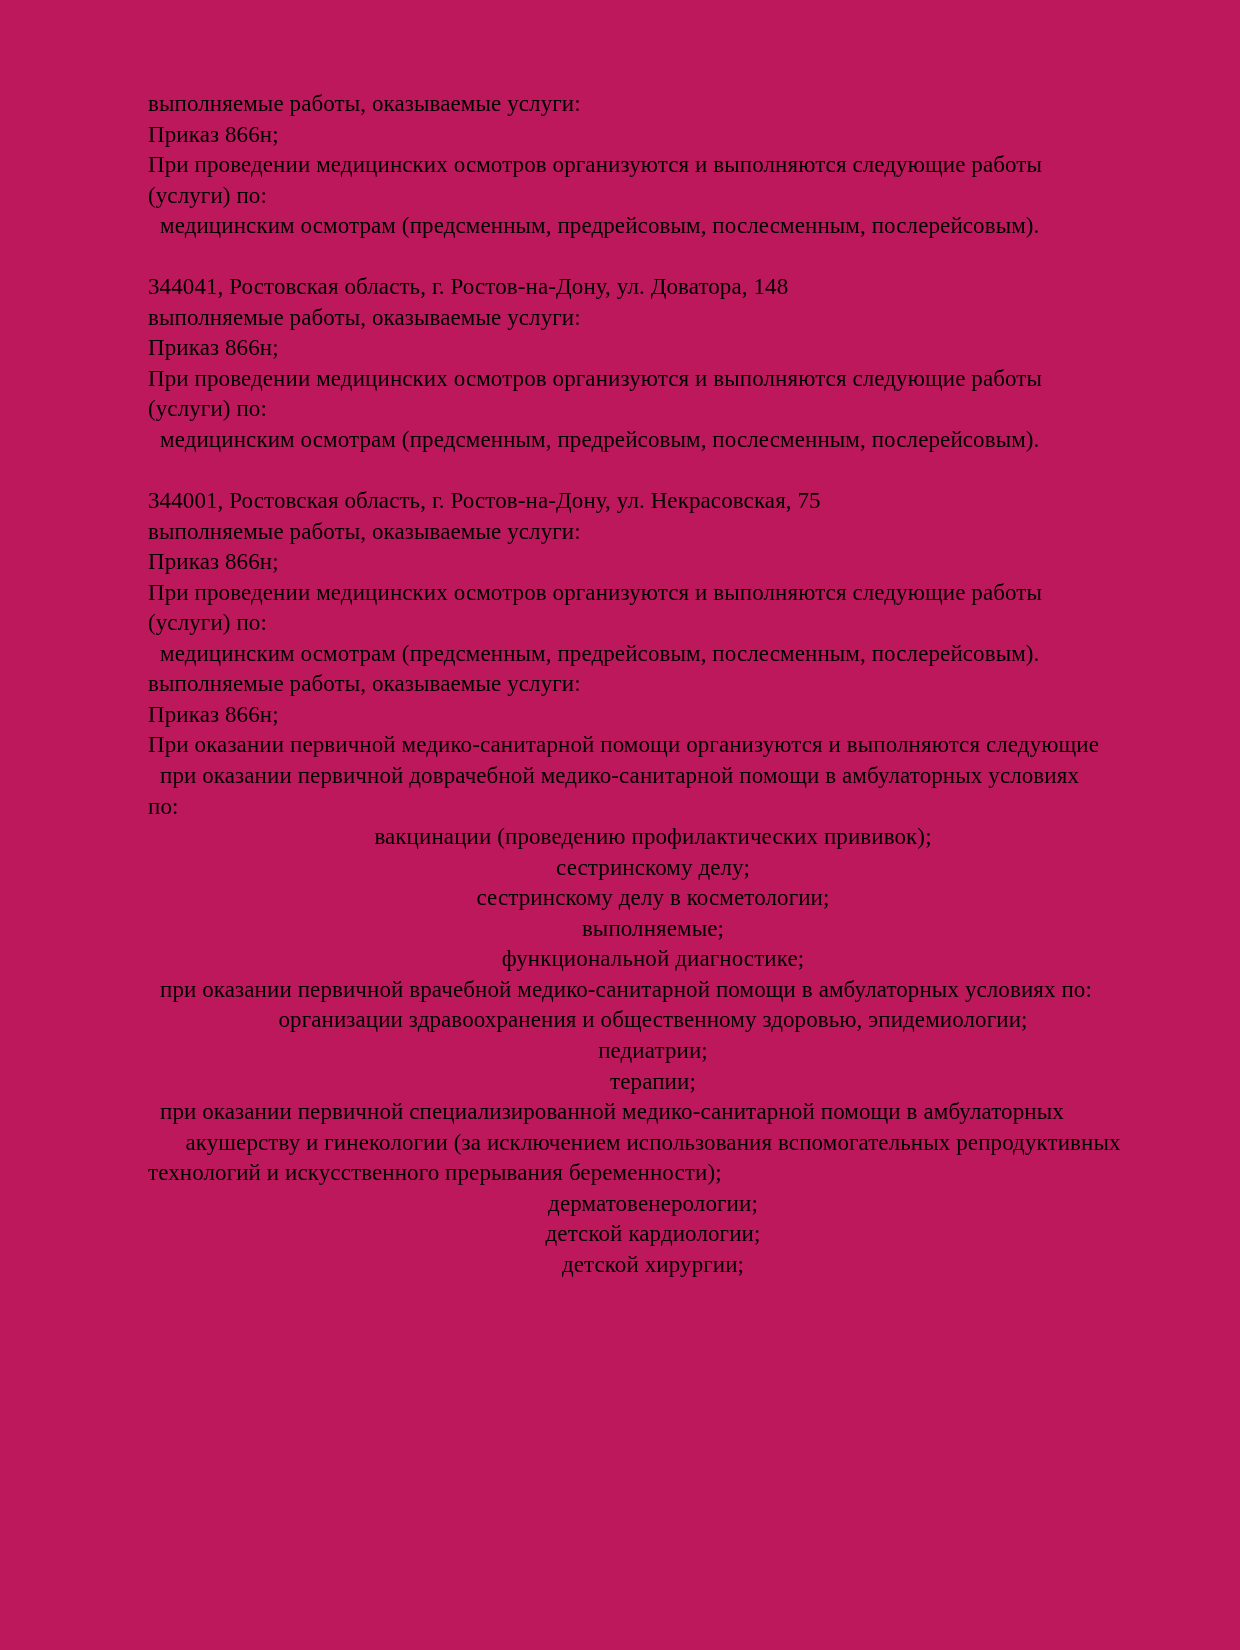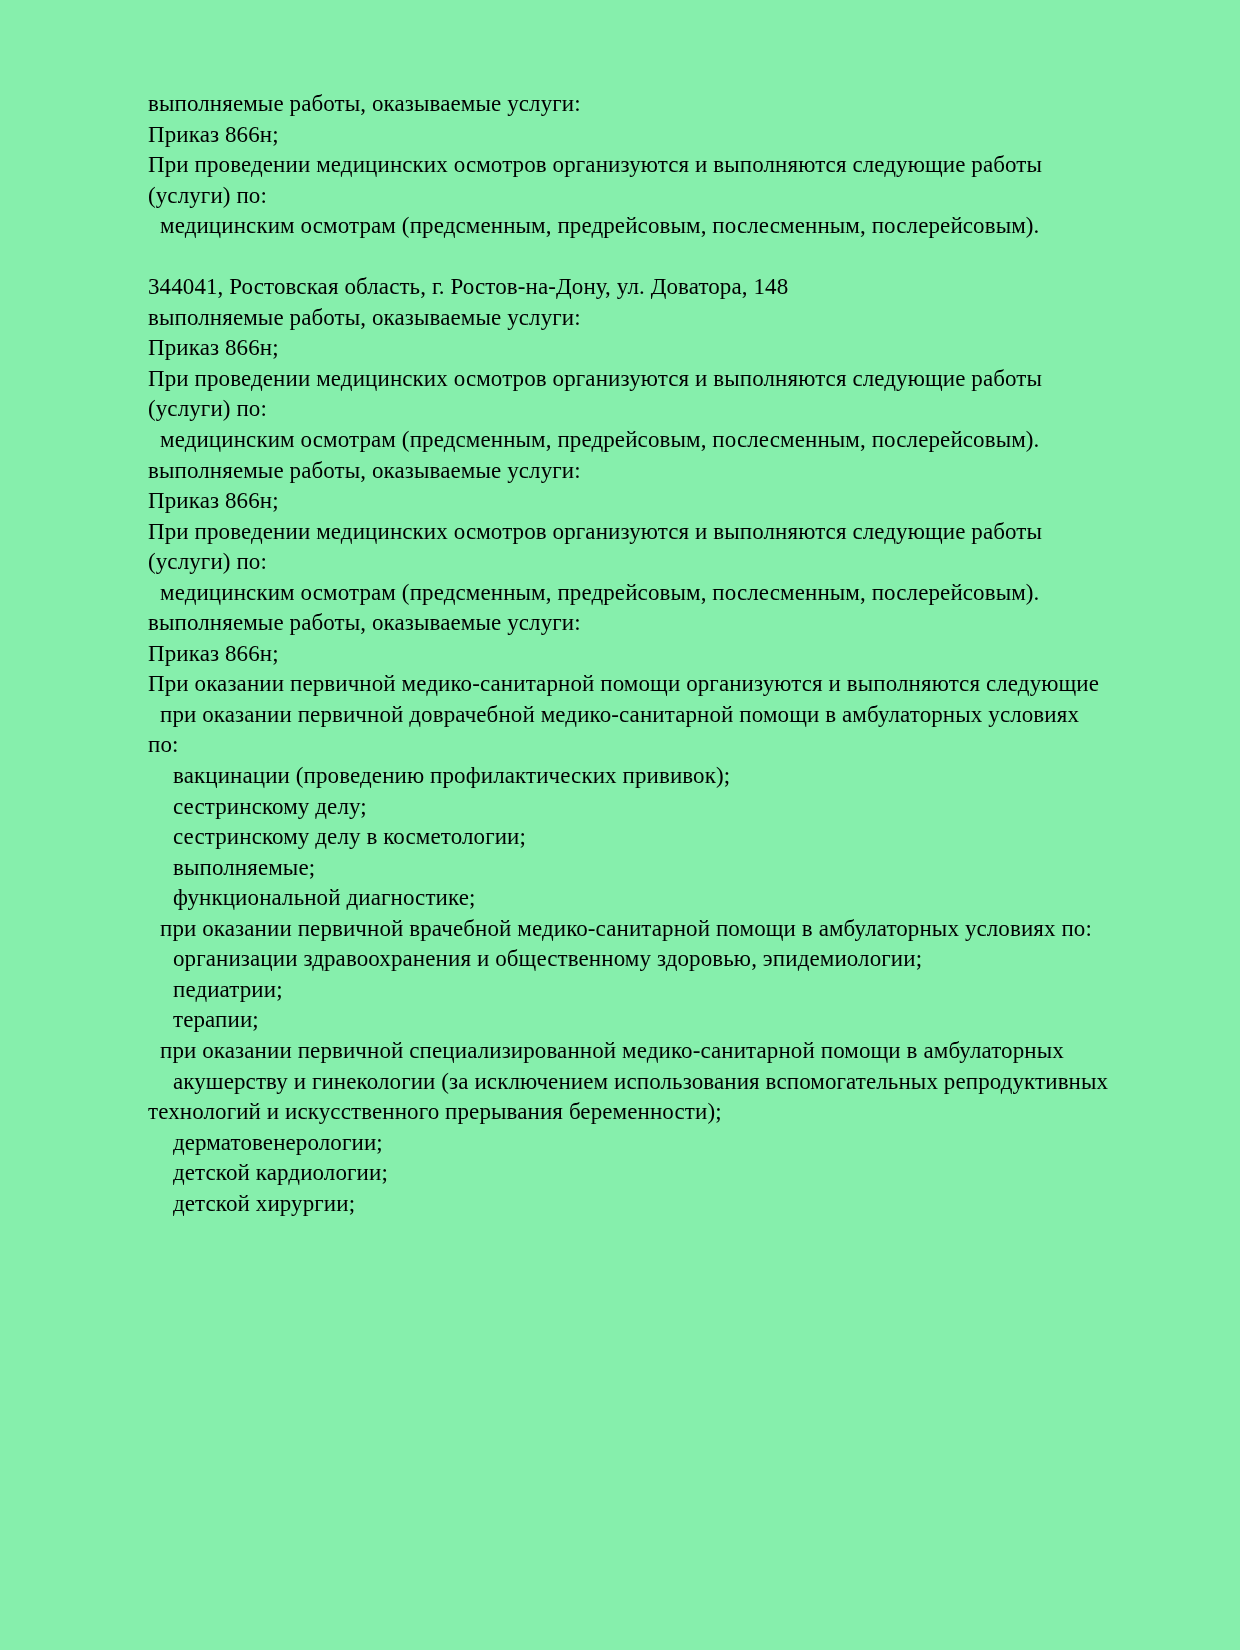--- a/index.html
+++ b/index.html
@@ -24,39 +24,40 @@
     width: 985px;
     font-size: 23px;
     line-height: 30.55px;
     font-weight: 400;
   }
   .line {
     white-space: nowrap;
     letter-spacing: 0.1px;
   }
   .line.indent-1 { padding-left: 12px; }
-  .line.indent-2 { padding-left: 25px; }
+  .line.indent-2 { padding-left: 25px; text-align: center; }
   .line.gap { margin-top: 30.55px; }
 </style>
 </head>
 <body>
 
-<div class="page" style="background: #86efac; color: rgb(0, 0, 0);">
+<div class="page" style="background: #be185d; color: rgb(0, 0, 0);">
   <div class="content">
       <div class="line indent-0">выполняемые работы, оказываемые услуги:</div>
       <div class="line indent-0">Приказ 866н;</div>
       <div class="line indent-0">При проведении медицинских осмотров организуются и выполняются следующие работы</div>
       <div class="line indent-0">(услуги) по:</div>
       <div class="line indent-1">медицинским осмотрам (предсменным, предрейсовым, послесменным, послерейсовым).</div>
       <div class="line indent-0 gap">344041, Ростовская область, г. Ростов-на-Дону, ул. Доватора, 148</div>
       <div class="line indent-0">выполняемые работы, оказываемые услуги:</div>
       <div class="line indent-0">Приказ 866н;</div>
       <div class="line indent-0">При проведении медицинских осмотров организуются и выполняются следующие работы</div>
       <div class="line indent-0">(услуги) по:</div>
       <div class="line indent-1">медицинским осмотрам (предсменным, предрейсовым, послесменным, послерейсовым).</div>
+      <div class="line indent-0 gap">344001, Ростовская область, г. Ростов-на-Дону, ул. Некрасовская, 75</div>
       <div class="line indent-0">выполняемые работы, оказываемые услуги:</div>
       <div class="line indent-0">Приказ 866н;</div>
       <div class="line indent-0">При проведении медицинских осмотров организуются и выполняются следующие работы</div>
       <div class="line indent-0">(услуги) по:</div>
       <div class="line indent-1">медицинским осмотрам (предсменным, предрейсовым, послесменным, послерейсовым).</div>
       <div class="line indent-0">выполняемые работы, оказываемые услуги:</div>
       <div class="line indent-0">Приказ 866н;</div>
       <div class="line indent-0">При оказании первичной медико-санитарной помощи организуются и выполняются следующие</div>
       <div class="line indent-1">при оказании первичной доврачебной медико-санитарной помощи в амбулаторных условиях</div>
       <div class="line indent-0">по:</div>

